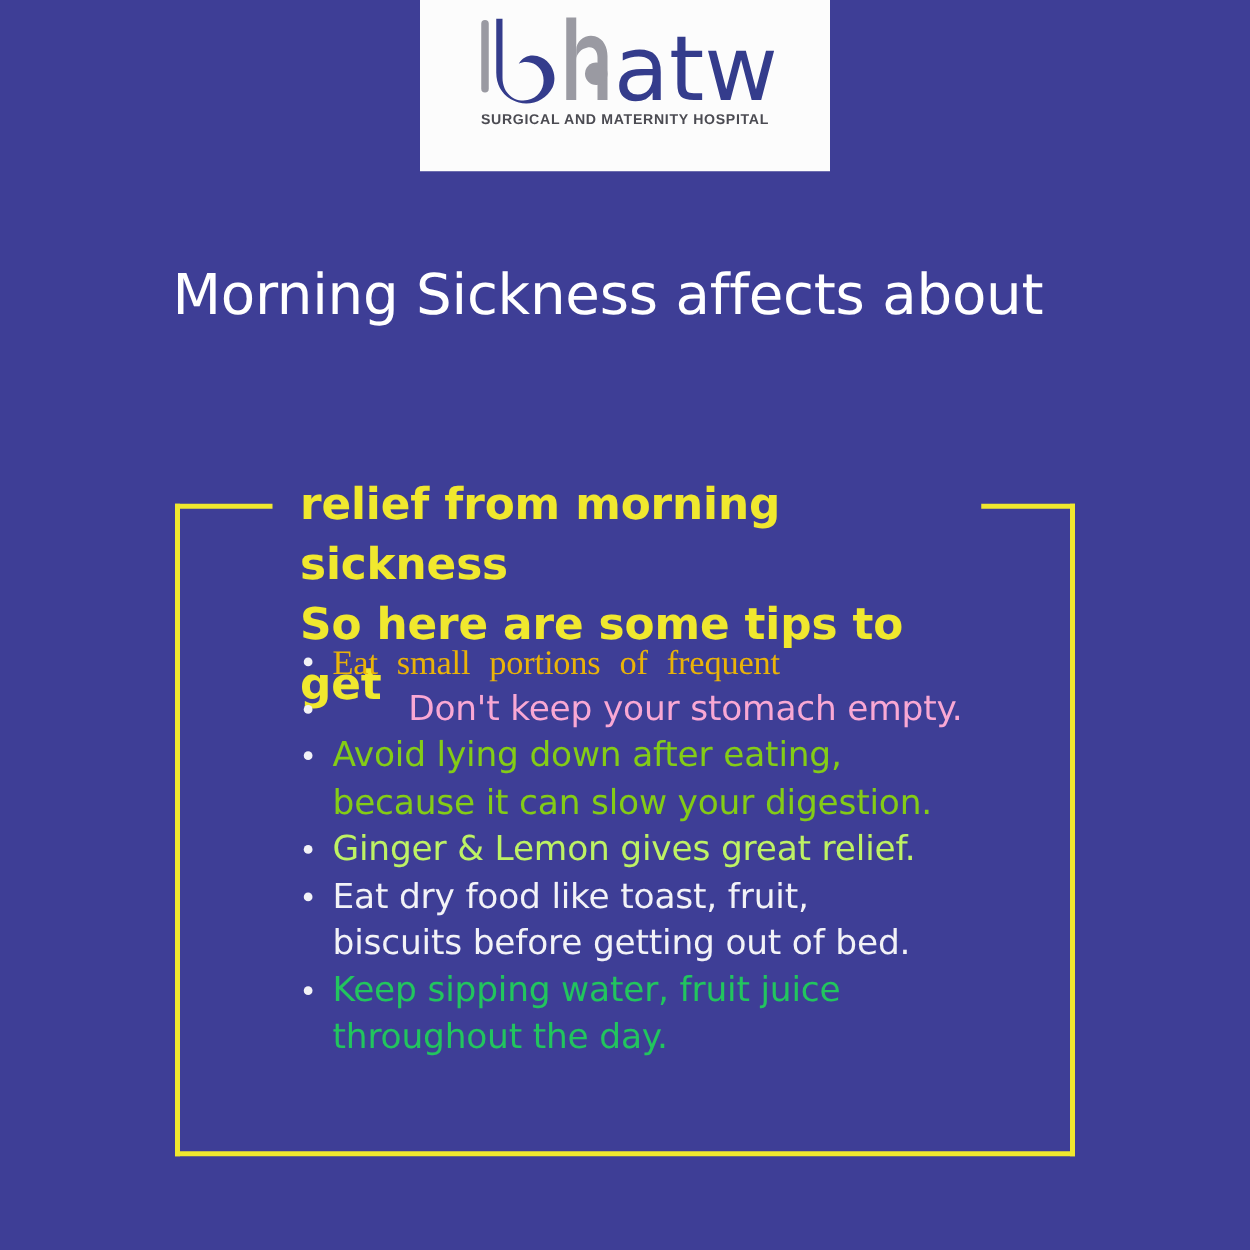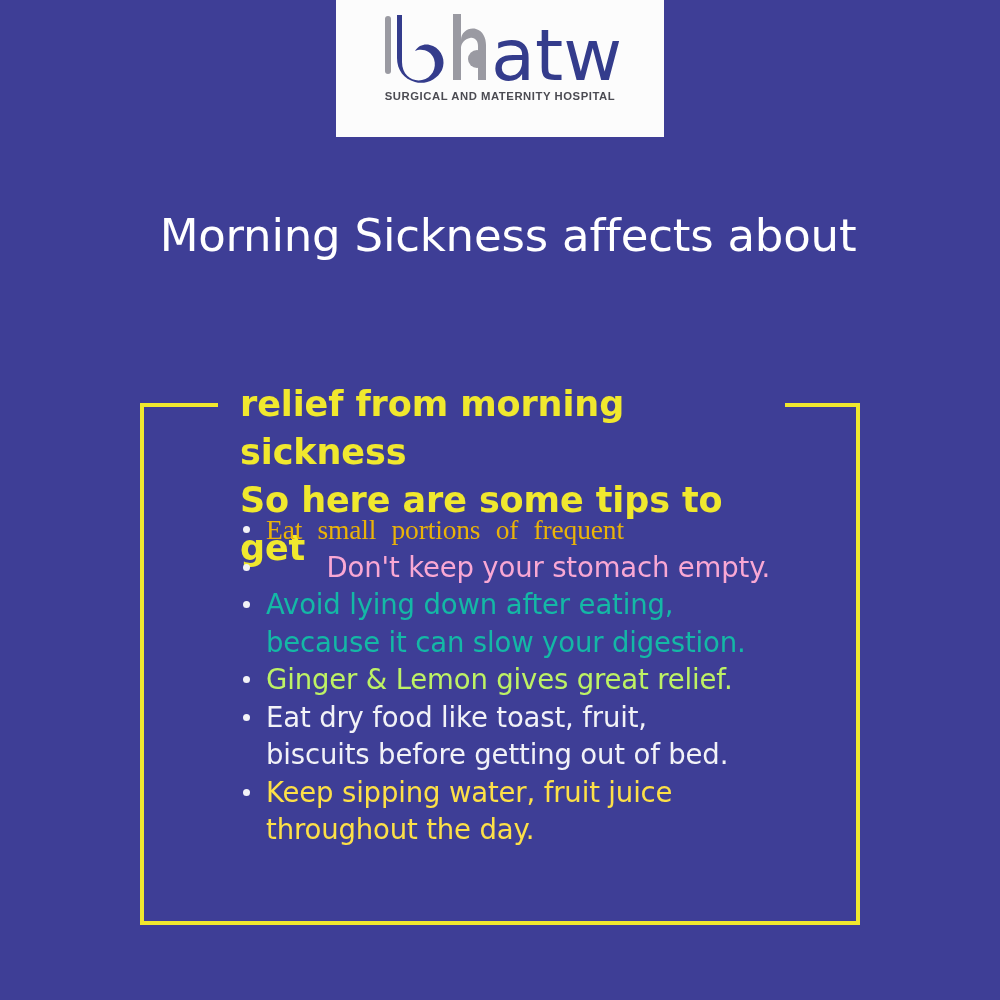--- a/index.html
+++ b/index.html
@@ -48,21 +48,20 @@
   #headline {
     position:absolute;
     left:138px; top:205px;
     width:740px;
     color:#FFFFFF;
     font-family:"DejaVu Sans", sans-serif;
     font-size:45px;
     font-weight:400;
     line-height:62px;
     letter-spacing:-0.2px;
-    text-align:center;
   }
   #headline .line1 { display:block; }
   #headline .line2 { display:block; word-spacing:10px; }
 
   
   #frame {
     position:absolute;
     left:140px; top:403px;
     width:720px; height:522px;
   }
@@ -159,34 +158,34 @@
 
   <ul id="tips">
       <li style="color: #eab308; font-family: Liberation Serif, serif;">
         <span class="dot" style="background: rgb(242, 242, 247);"></span>
         <span class="t-line justify">Eat small portions of frequent</span>
       </li>
       <li style="color: #f9a8d4; text-align: right;">
         <span class="dot" style="background: rgb(242, 242, 247);"></span>
         <span class="t-line">Don't keep your stomach empty.</span>
       </li>
-      <li style="color: #14b8a6;">
+      <li style="color: #84cc16;">
         <span class="dot" style="background: rgb(242, 242, 247);"></span>
         <span class="t-line">Avoid lying down after eating,</span>
         <span class="t-line">because it can slow your digestion.</span>
       </li>
       <li style="color: #bef264;">
         <span class="dot" style="background: rgb(242, 242, 247);"></span>
         <span class="t-line">Ginger &amp; Lemon gives great relief.</span>
       </li>
       <li style="color: rgb(242, 242, 247);">
         <span class="dot" style="background: rgb(242, 242, 247);"></span>
         <span class="t-line">Eat dry food like toast, fruit,</span>
         <span class="t-line">biscuits before getting out of bed.</span>
       </li>
-      <li style="color: #fde047;">
+      <li style="color: #22c55e;">
         <span class="dot" style="background: rgb(242, 242, 247);"></span>
         <span class="t-line">Keep sipping water, fruit juice</span>
         <span class="t-line">throughout the day.</span>
       </li>
     </ul>
 
 </div>
 
 </body></html>

